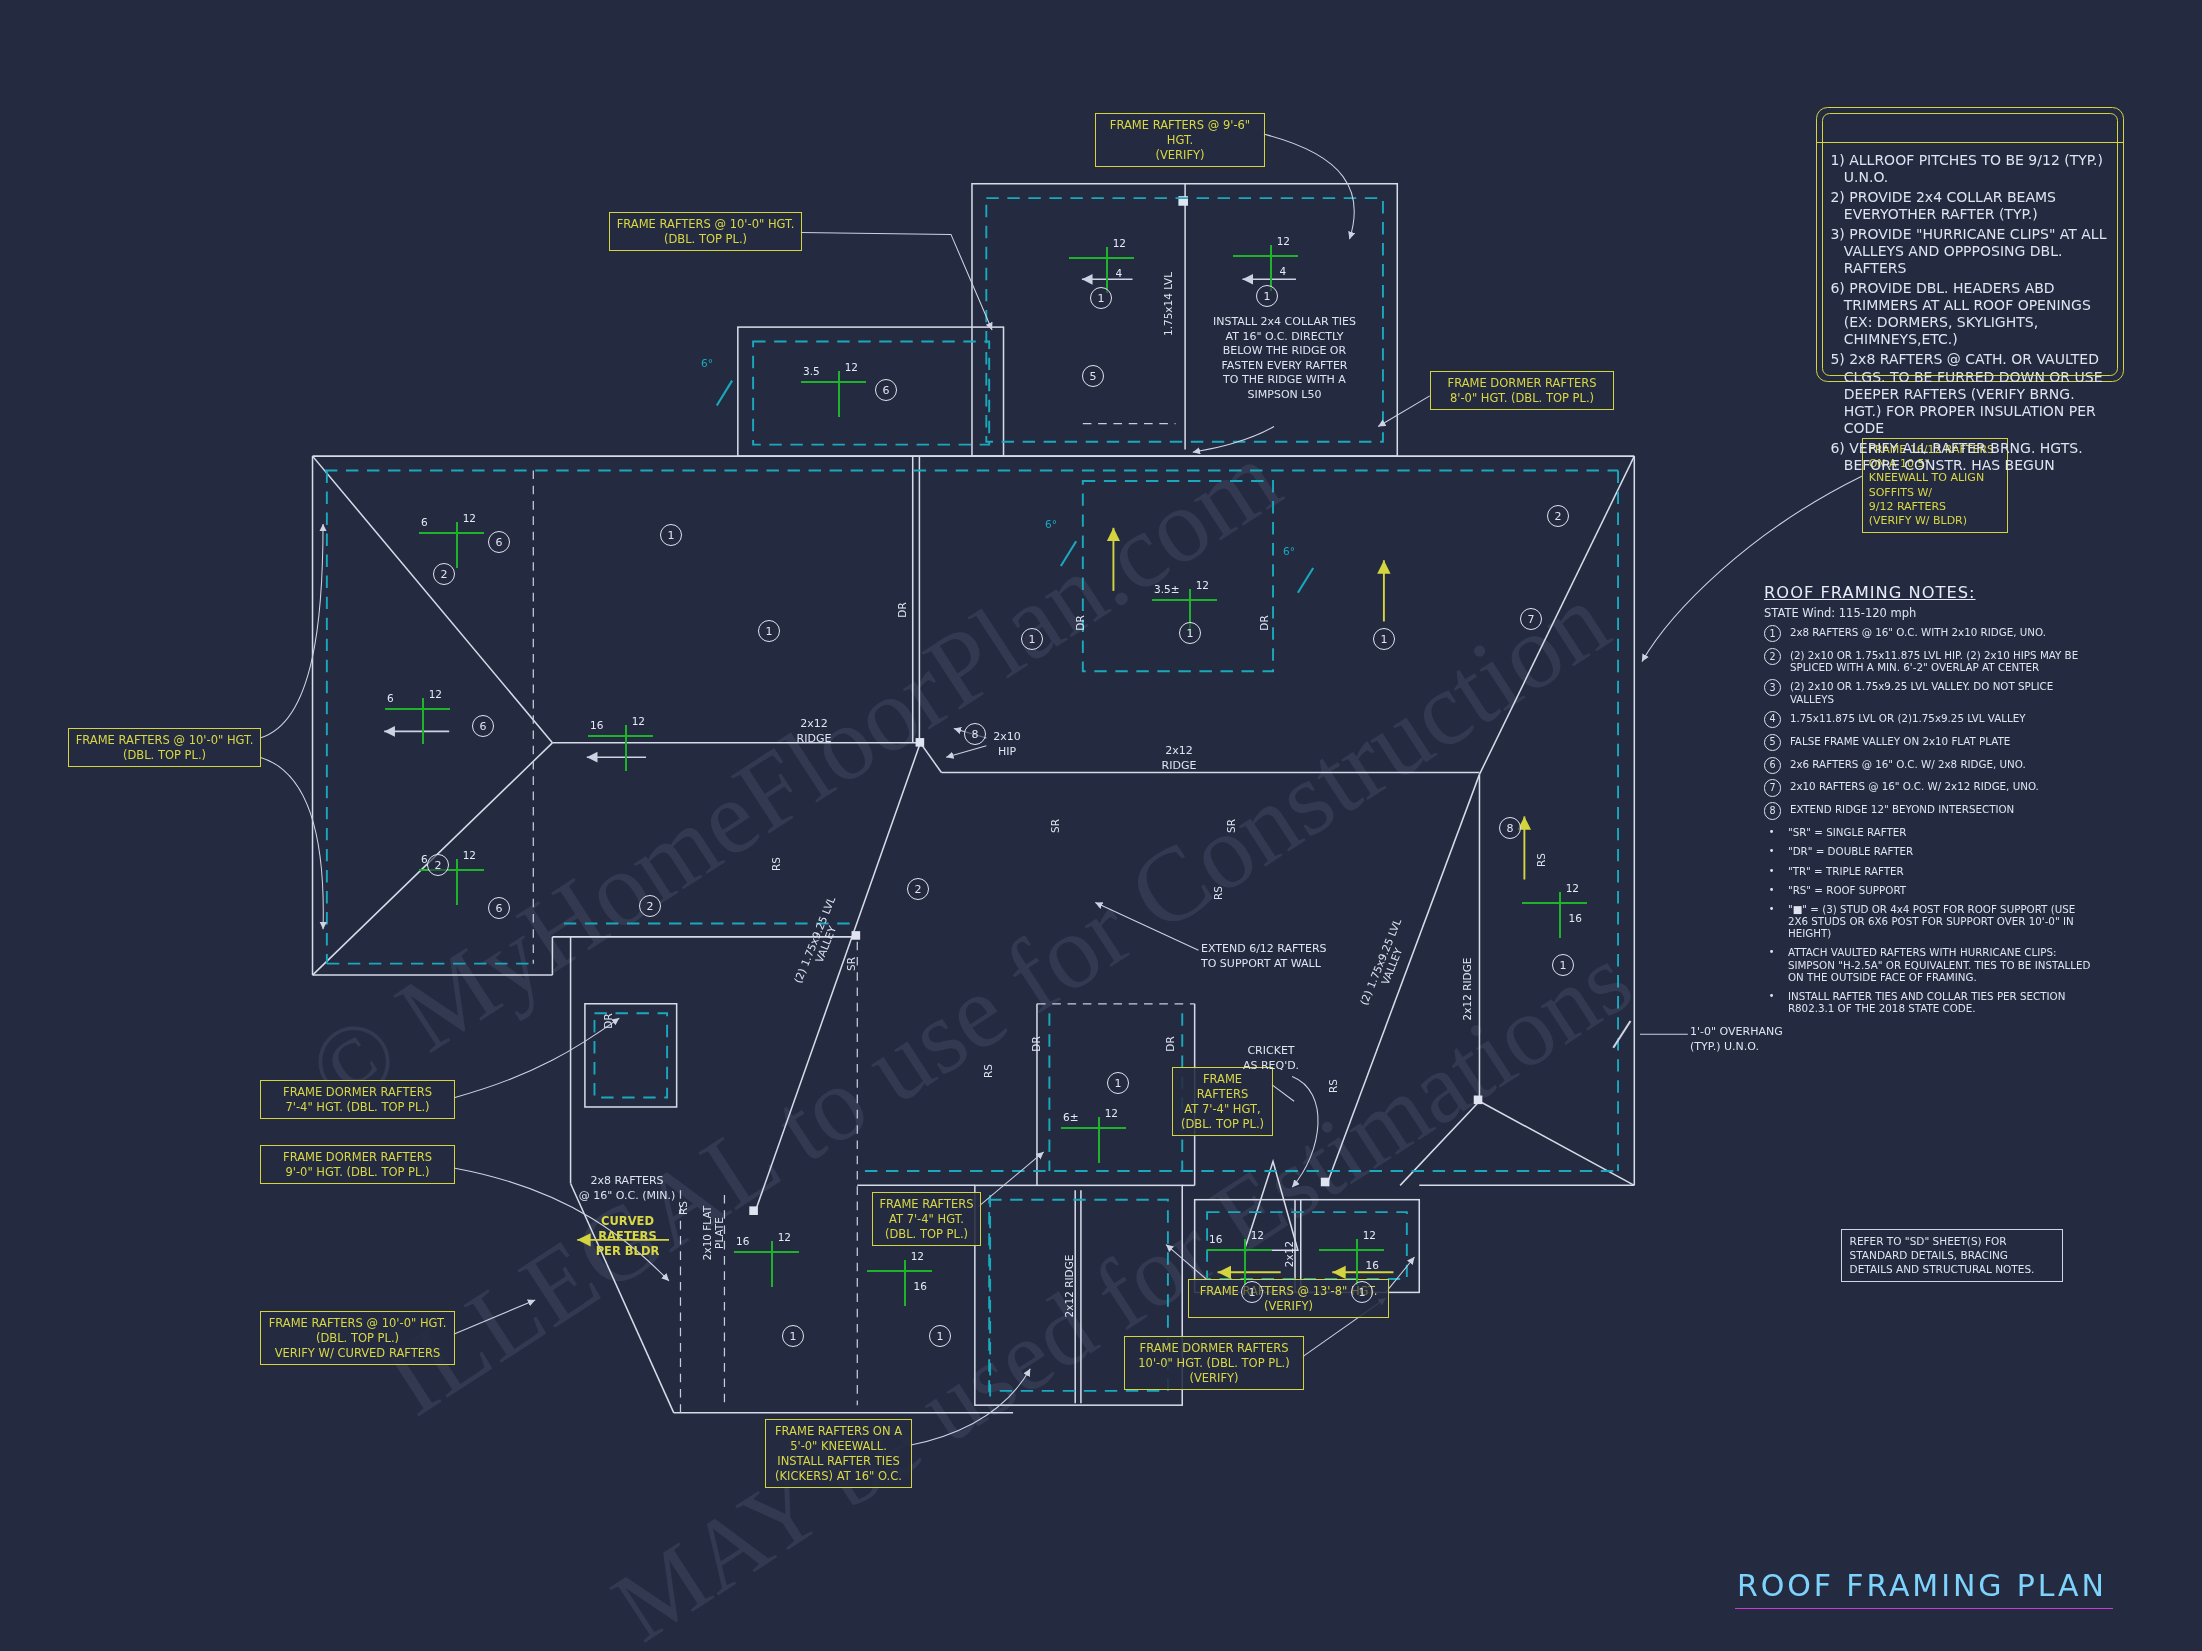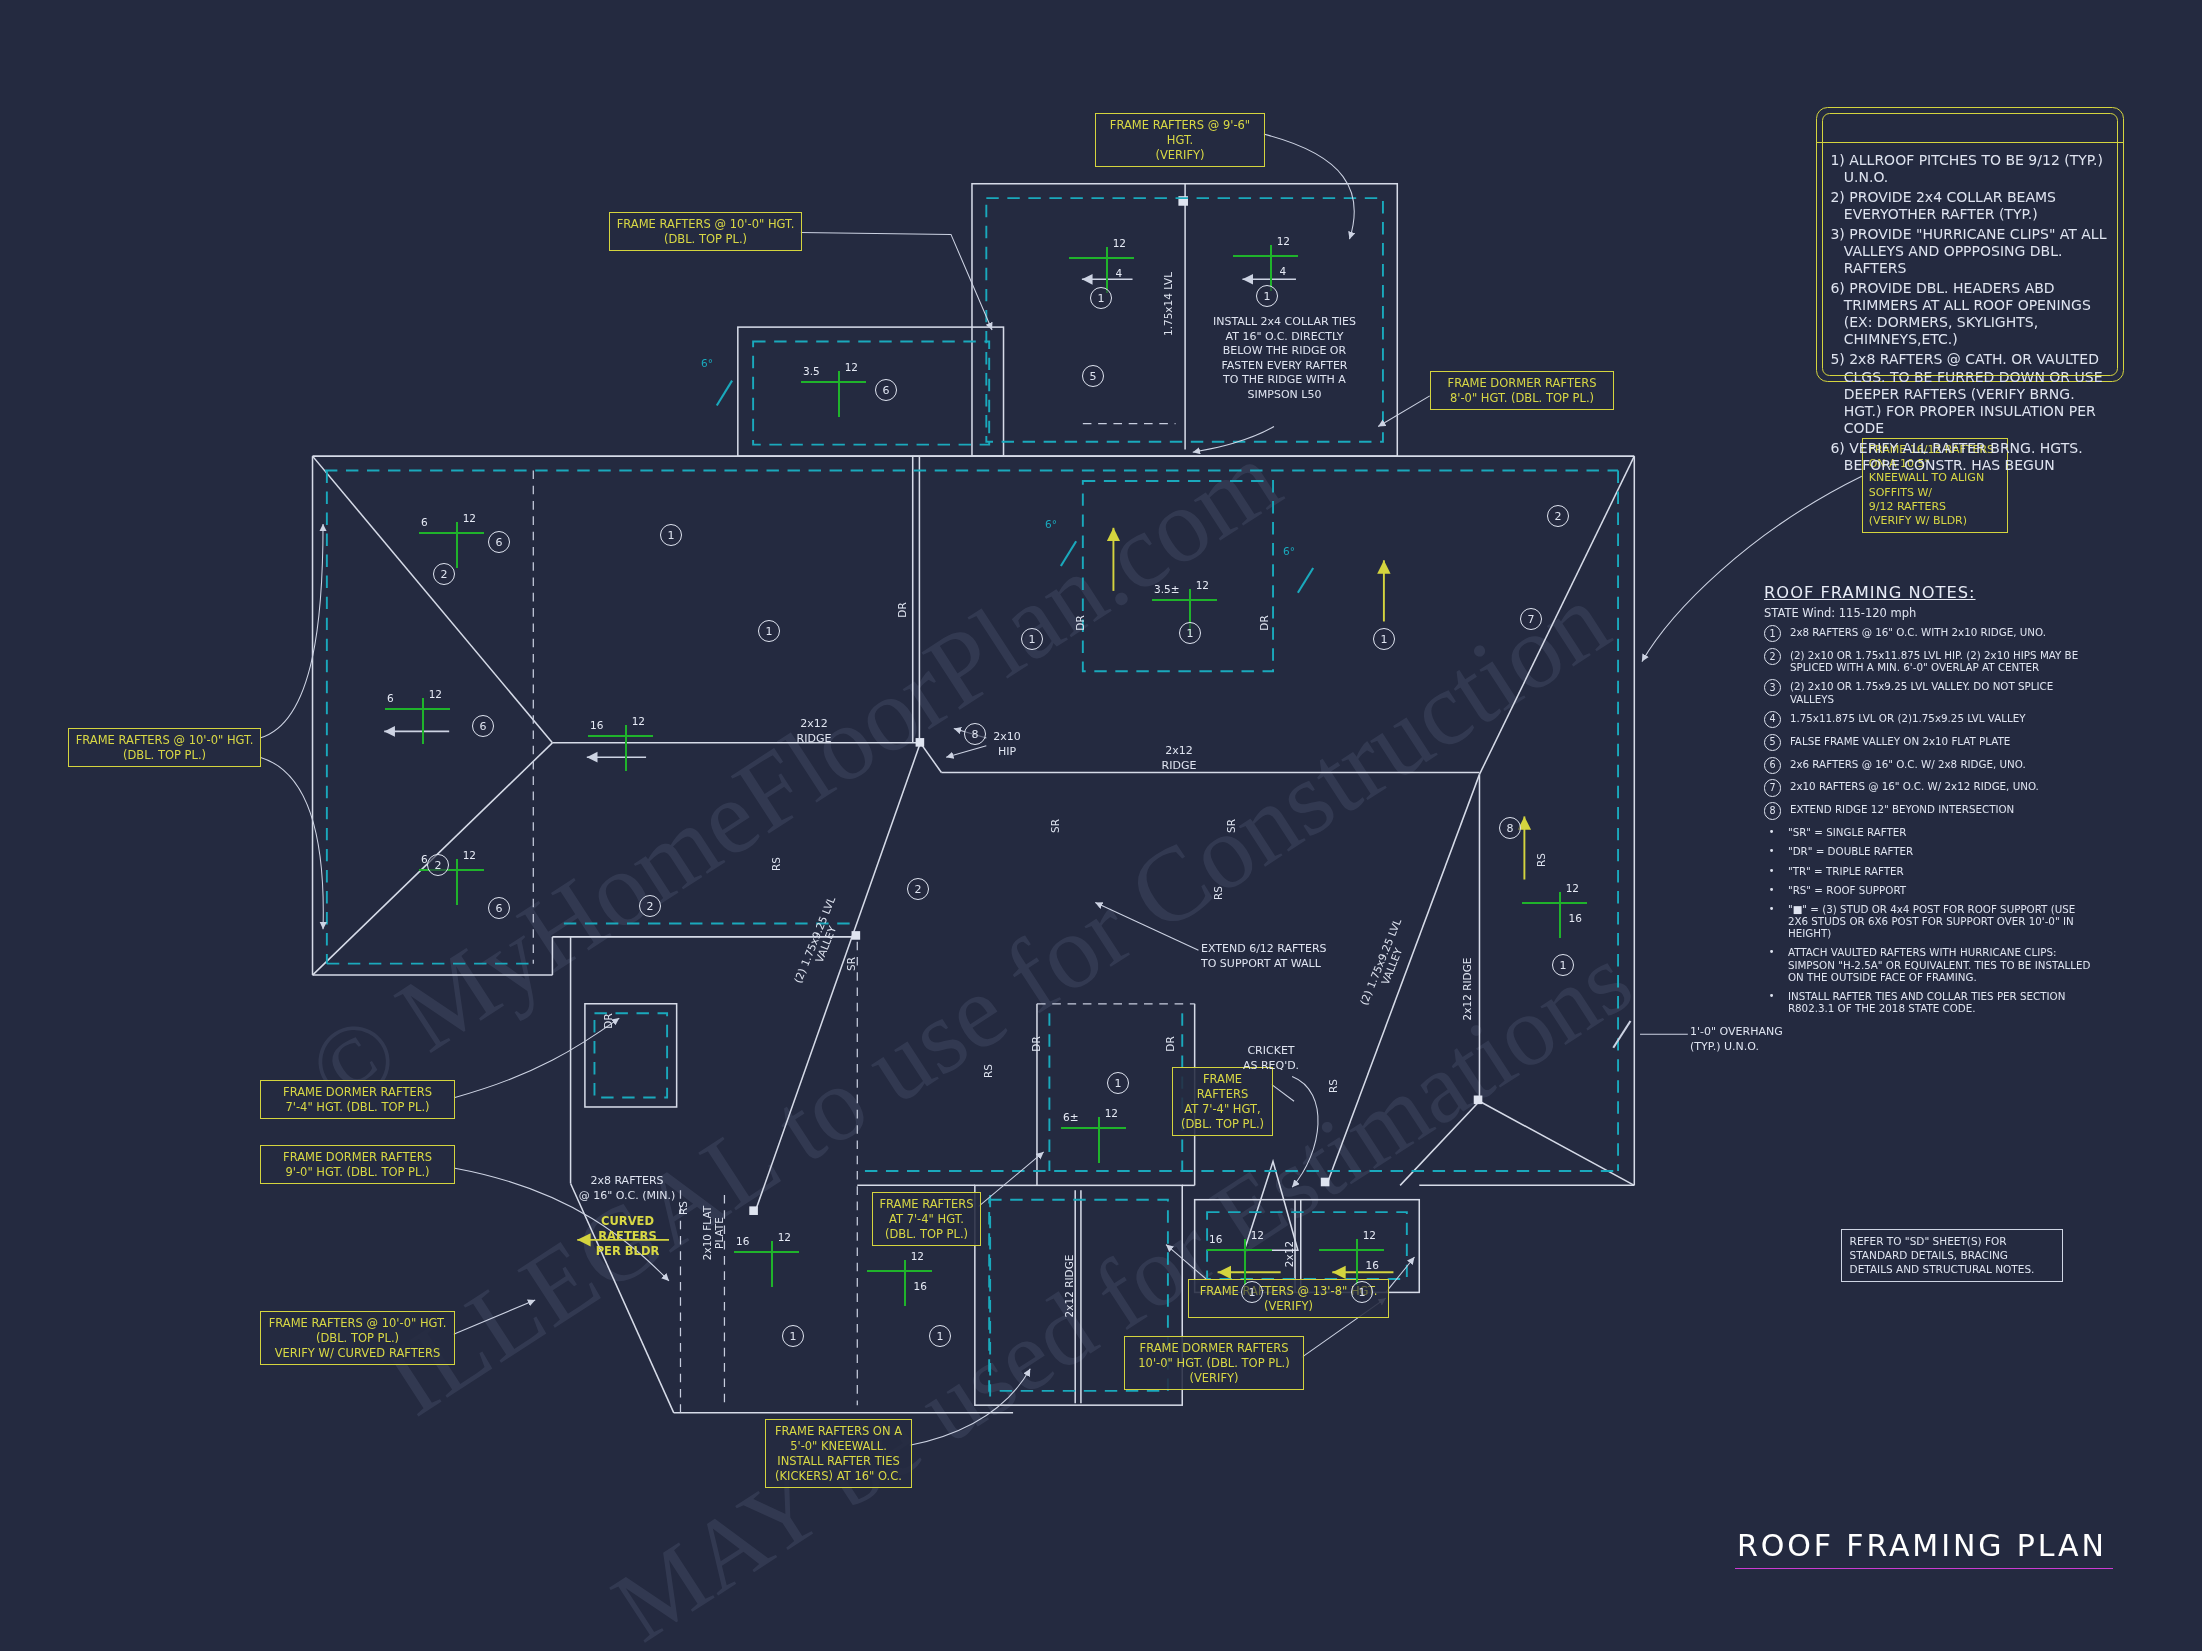--- a/index.html
+++ b/index.html
@@ -39,21 +39,21 @@
   .gnotes ol li{margin-bottom:2.9px;padding-left:13.4px;text-indent:-13.4px;}
   
   .fnotes{position:absolute;left:1764px;top:583px;width:333px;color:#dfe4f0;}
   .fnotes h2{margin:0 0 3.8px 0;font-size:16.3px;font-weight:normal;letter-spacing:1px;
       text-decoration:underline;color:#e8ecf7;}
   .fnotes .wind{font-size:11.5px;margin-bottom:6px;}
   .fnitem{display:flex;gap:8.6px;margin-bottom:6.7px;font-size:10.3px;line-height:1.2;}
   .fnitem .num{flex:0 0 15.3px;width:15.3px;height:15.3px;border:1.1px solid #dfe4f0;border-radius:50%;
       font-size:9.6px;display:flex;align-items:center;justify-content:center;margin-top:-1px;}
   .fnitem .bul{flex:0 0 15.3px;text-align:center;font-size:9.6px;}
-  .title{position:absolute;left:1735px;top:1528px;color:#ffffff;font-size:30px;letter-spacing:2.9px;
+  .title{position:absolute;left:1735px;top:1568px;color:#7dd3fc;font-size:30px;letter-spacing:2.9px;
       border-bottom:1.9px solid #cb3bd2;padding:0 5.7px 4.8px 1.9px;white-space:nowrap;}
 </style>
 </head>
 <body>
 
 <div class="sheet">
 
   <div id="wm-layer">
       <div class="wm" style="left: 287px; top: 1032px; font-size: 105px;">© MyHomeFloorPlan.com</div>
       <div class="wm" style="left: 363px; top: 1338px; font-size: 105px;">ILLEGAL to use for Construction</div>
@@ -410,21 +410,21 @@
   <div class="fnotes">
     <h2>ROOF FRAMING NOTES:</h2>
     <div class="wind">STATE Wind: 115-120 mph</div>
     <div id="fnotes-list">
         <div class="fnitem">
           <div class="num">1</div>
           <div class="txt">2x8 RAFTERS @ 16" O.C. WITH 2x10 RIDGE, UNO.</div>
         </div>
         <div class="fnitem">
           <div class="num">2</div>
-          <div class="txt">(2) 2x10 OR 1.75x11.875 LVL HIP. (2) 2x10 HIPS MAY BE SPLICED WITH A MIN. 6'-0" OVERLAP AT CENTER</div>
+          <div class="txt">(2) 2x10 OR 1.75x11.875 LVL HIP. (2) 2x10 HIPS MAY BE SPLICED WITH A MIN. 6'-2" OVERLAP AT CENTER</div>
         </div>
         <div class="fnitem">
           <div class="num">3</div>
           <div class="txt">(2) 2x10 OR 1.75x9.25 LVL VALLEY. DO NOT SPLICE VALLEYS</div>
         </div>
         <div class="fnitem">
           <div class="num">4</div>
           <div class="txt">1.75x11.875 LVL OR (2)1.75x9.25 LVL VALLEY</div>
         </div>
         <div class="fnitem">

